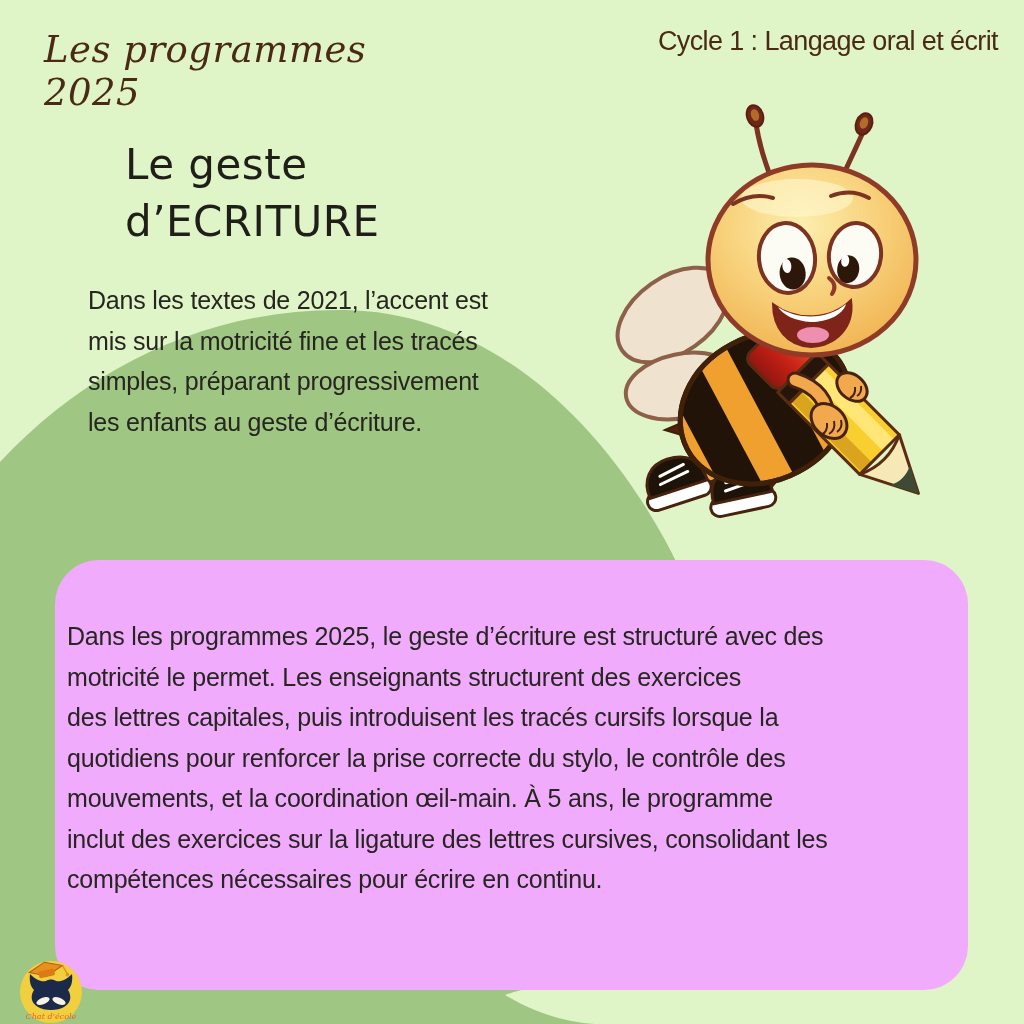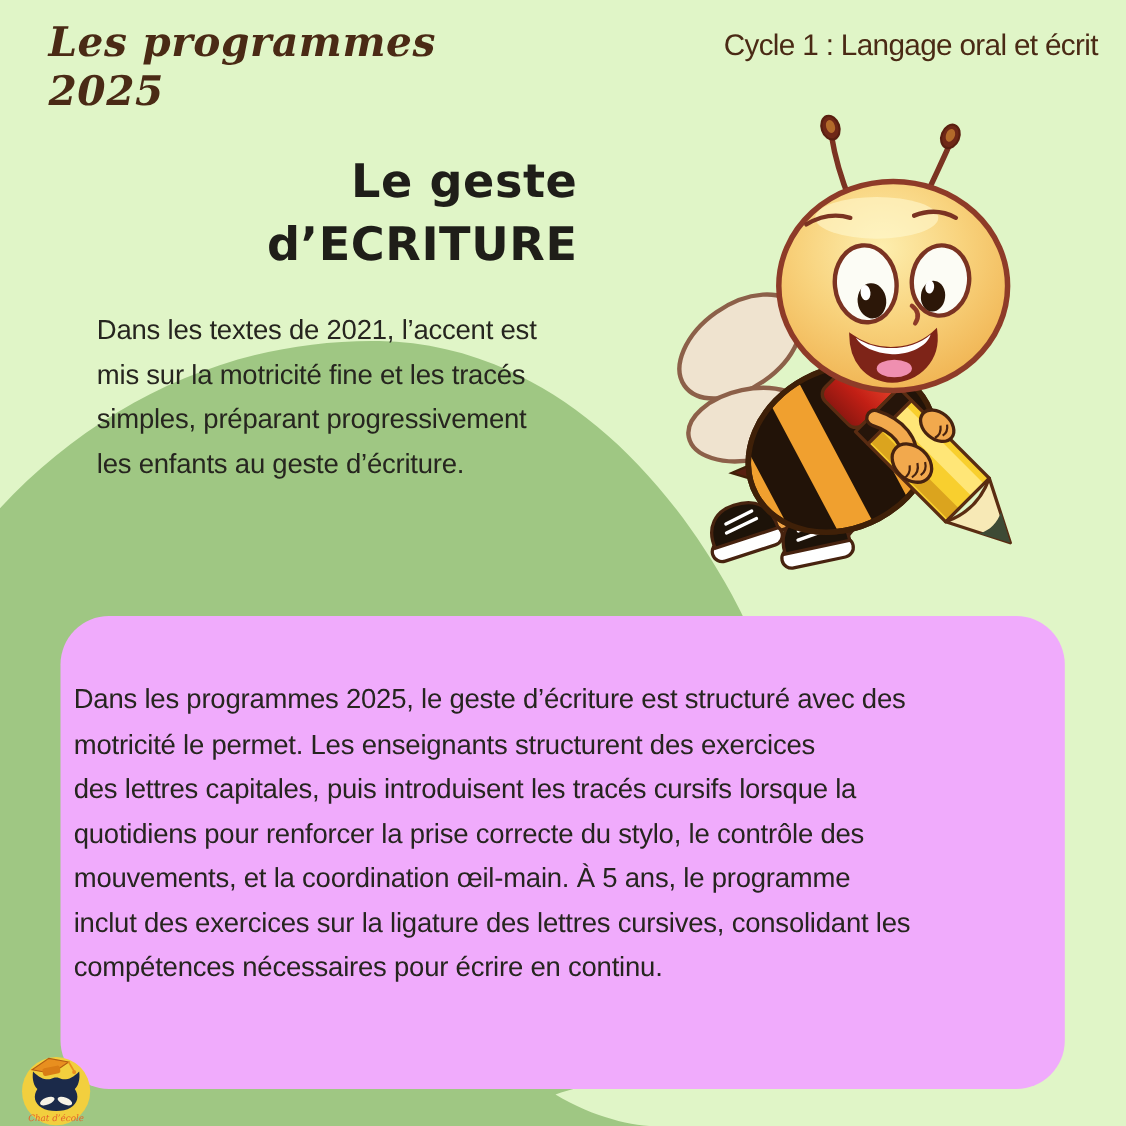--- a/index.html
+++ b/index.html
@@ -4,33 +4,33 @@
 <style>
   html,body{margin:0;padding:0;background:#c9d6bb;}
   .canvas{
     position:relative;width:1024px;height:1024px;overflow:hidden;
     background:#e0f5c7;
     font-family:"Liberation Sans",sans-serif;
   }
   .layer{position:absolute;}
   
   .brand{
-    left:44px;top:16px;width:420px;
-    font-family:"DejaVu Serif",serif;font-style:italic;font-weight:bold;
+    left:44px;top:28px;width:420px;
+    font-family:"DejaVu Serif",serif;font-style:italic;font-weight:normal;
     font-size:37px;color:#4a2a15;letter-spacing:0.5px;
   }
   .cycle{
     right:26px;top:26px;width:480px;text-align:right;
     font-family:"Liberation Sans",sans-serif;font-weight:normal;
     font-size:27px;color:#4a2a15;letter-spacing:-0.6px;
   }
   
   .title{
-    left:125px;top:136px;width:400px;text-align:right;
-    font-family:"DejaVu Sans",sans-serif;font-weight:bold;
+    left:125px;top:136px;width:400px;text-align:left;
+    font-family:"DejaVu Sans",sans-serif;font-weight:normal;
     font-size:42px;line-height:57px;color:#1f1e19;letter-spacing:0.5px;
   }
   
   .intro{
     left:88px;top:280px;width:520px;
     font-size:25px;line-height:40.5px;color:#26251f;letter-spacing:-0.2px;
     white-space:nowrap;
   }
   
   .card{

